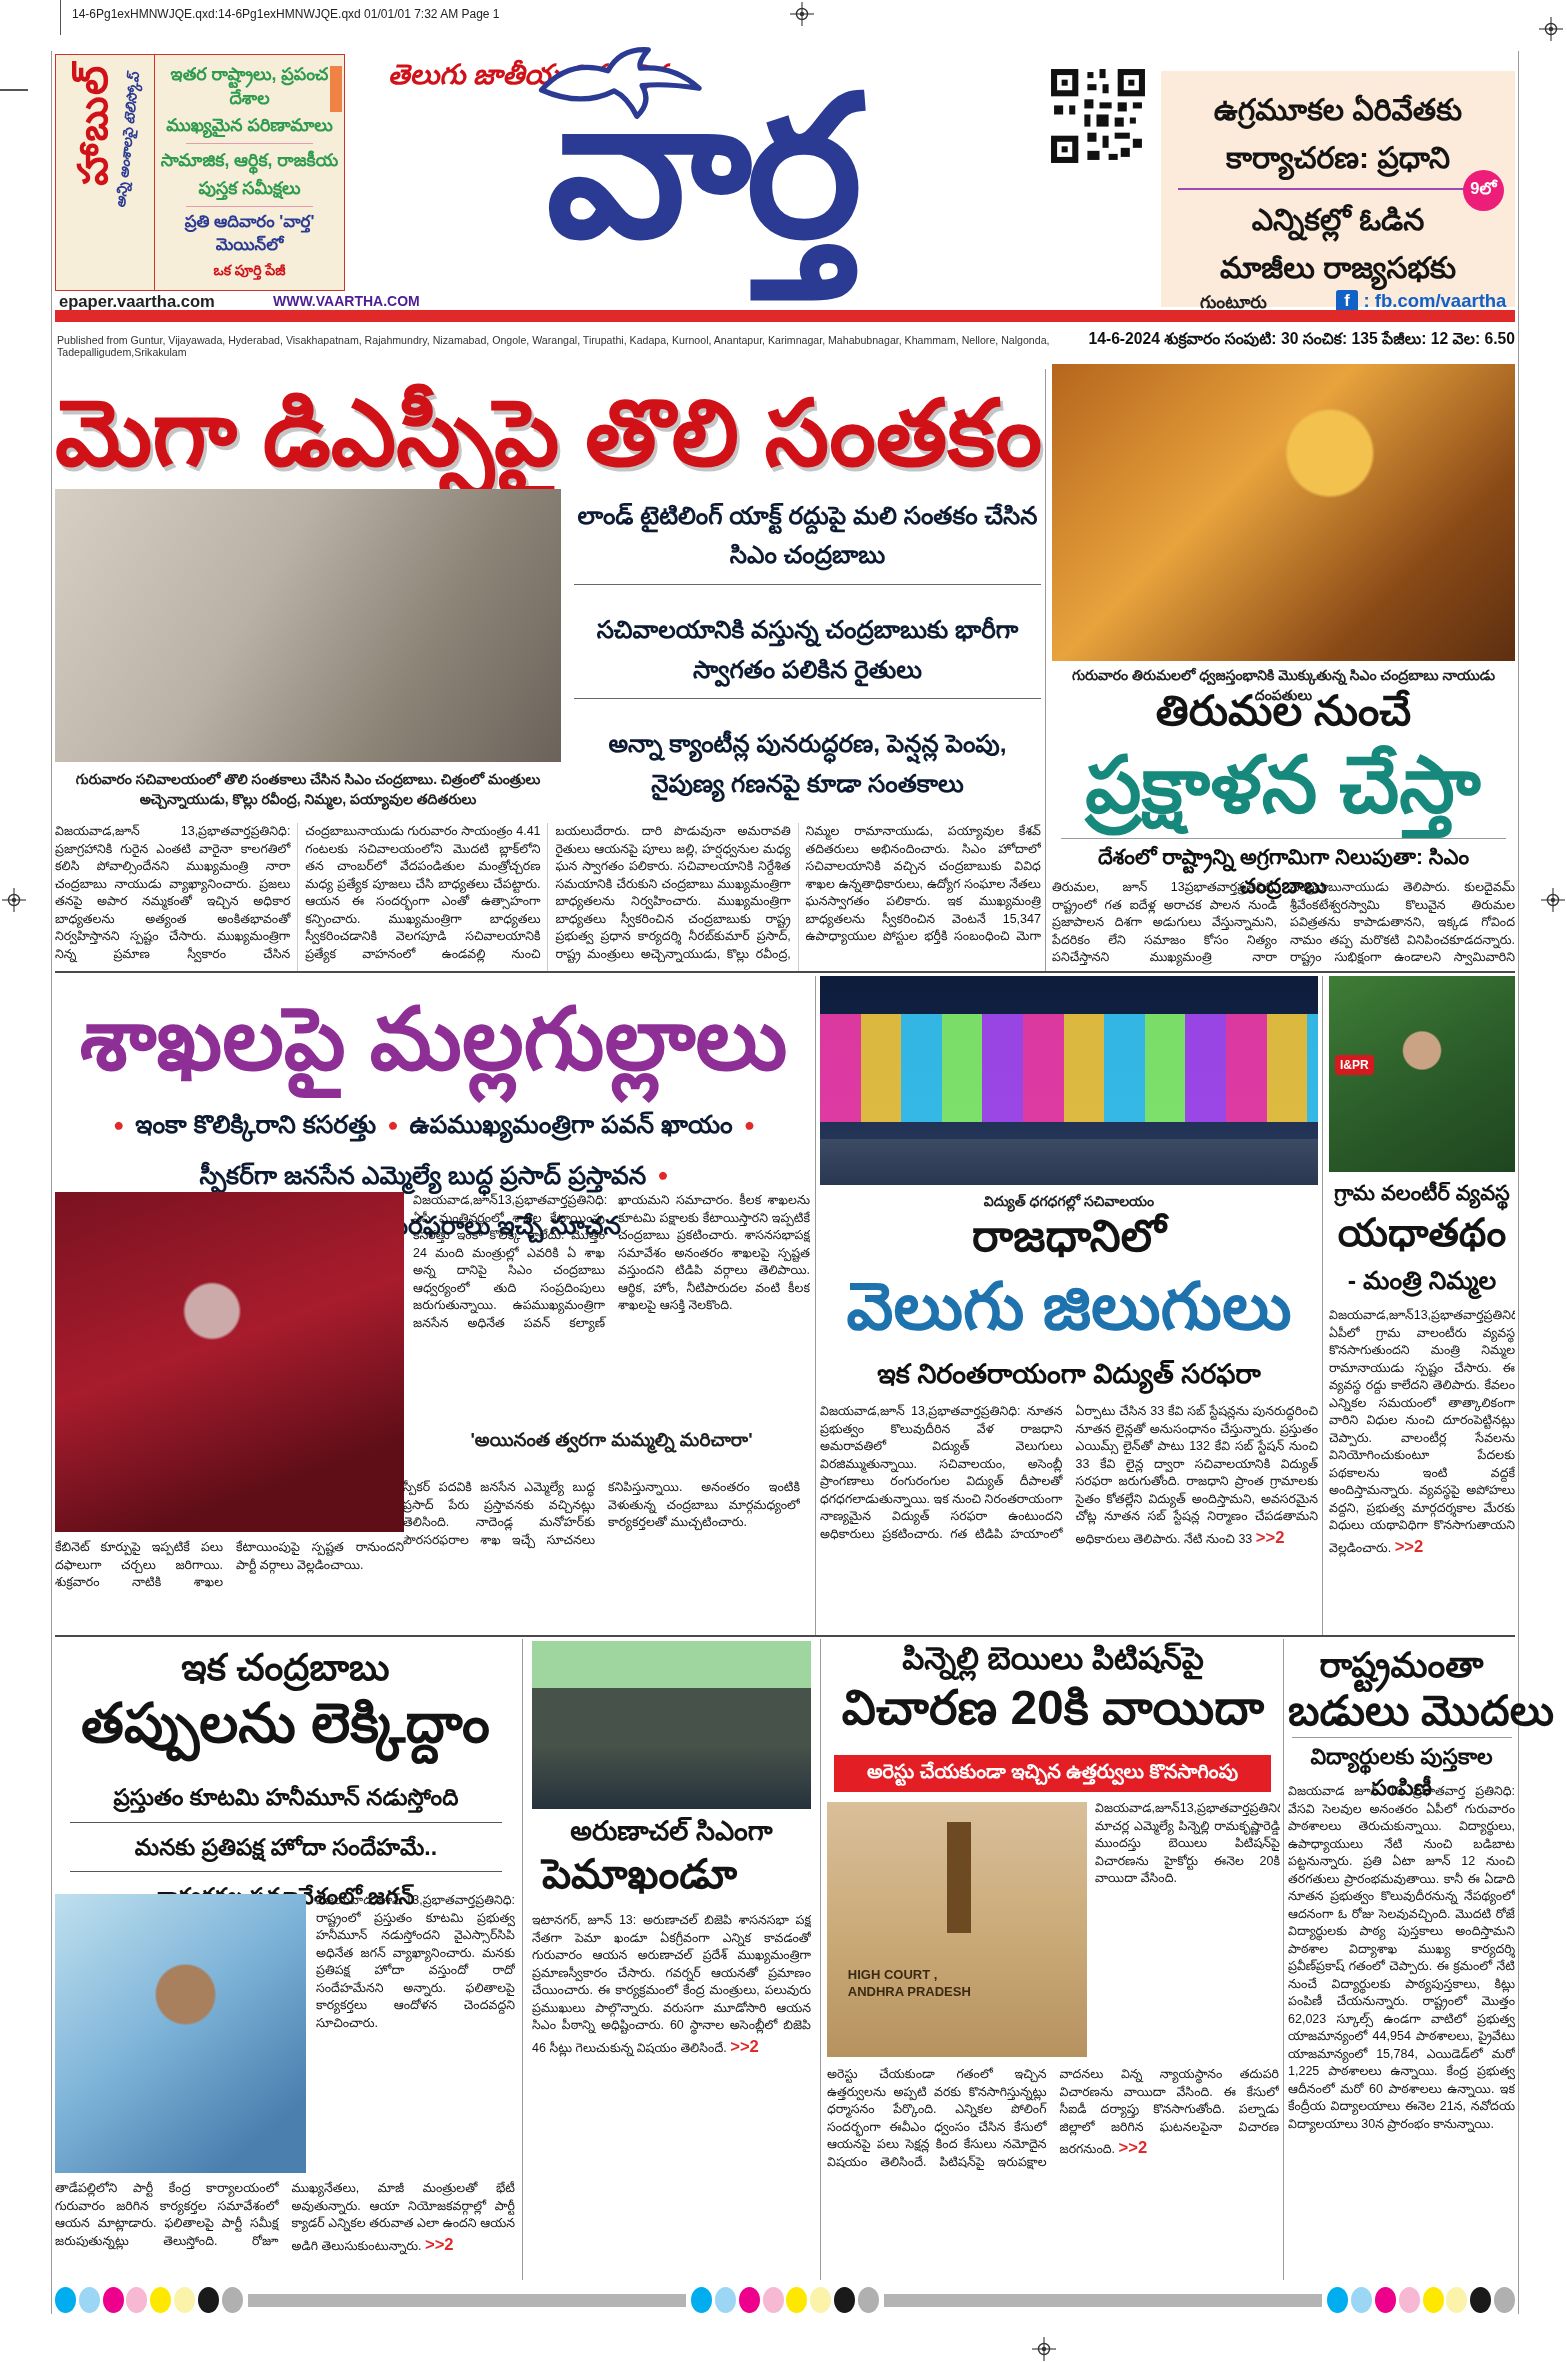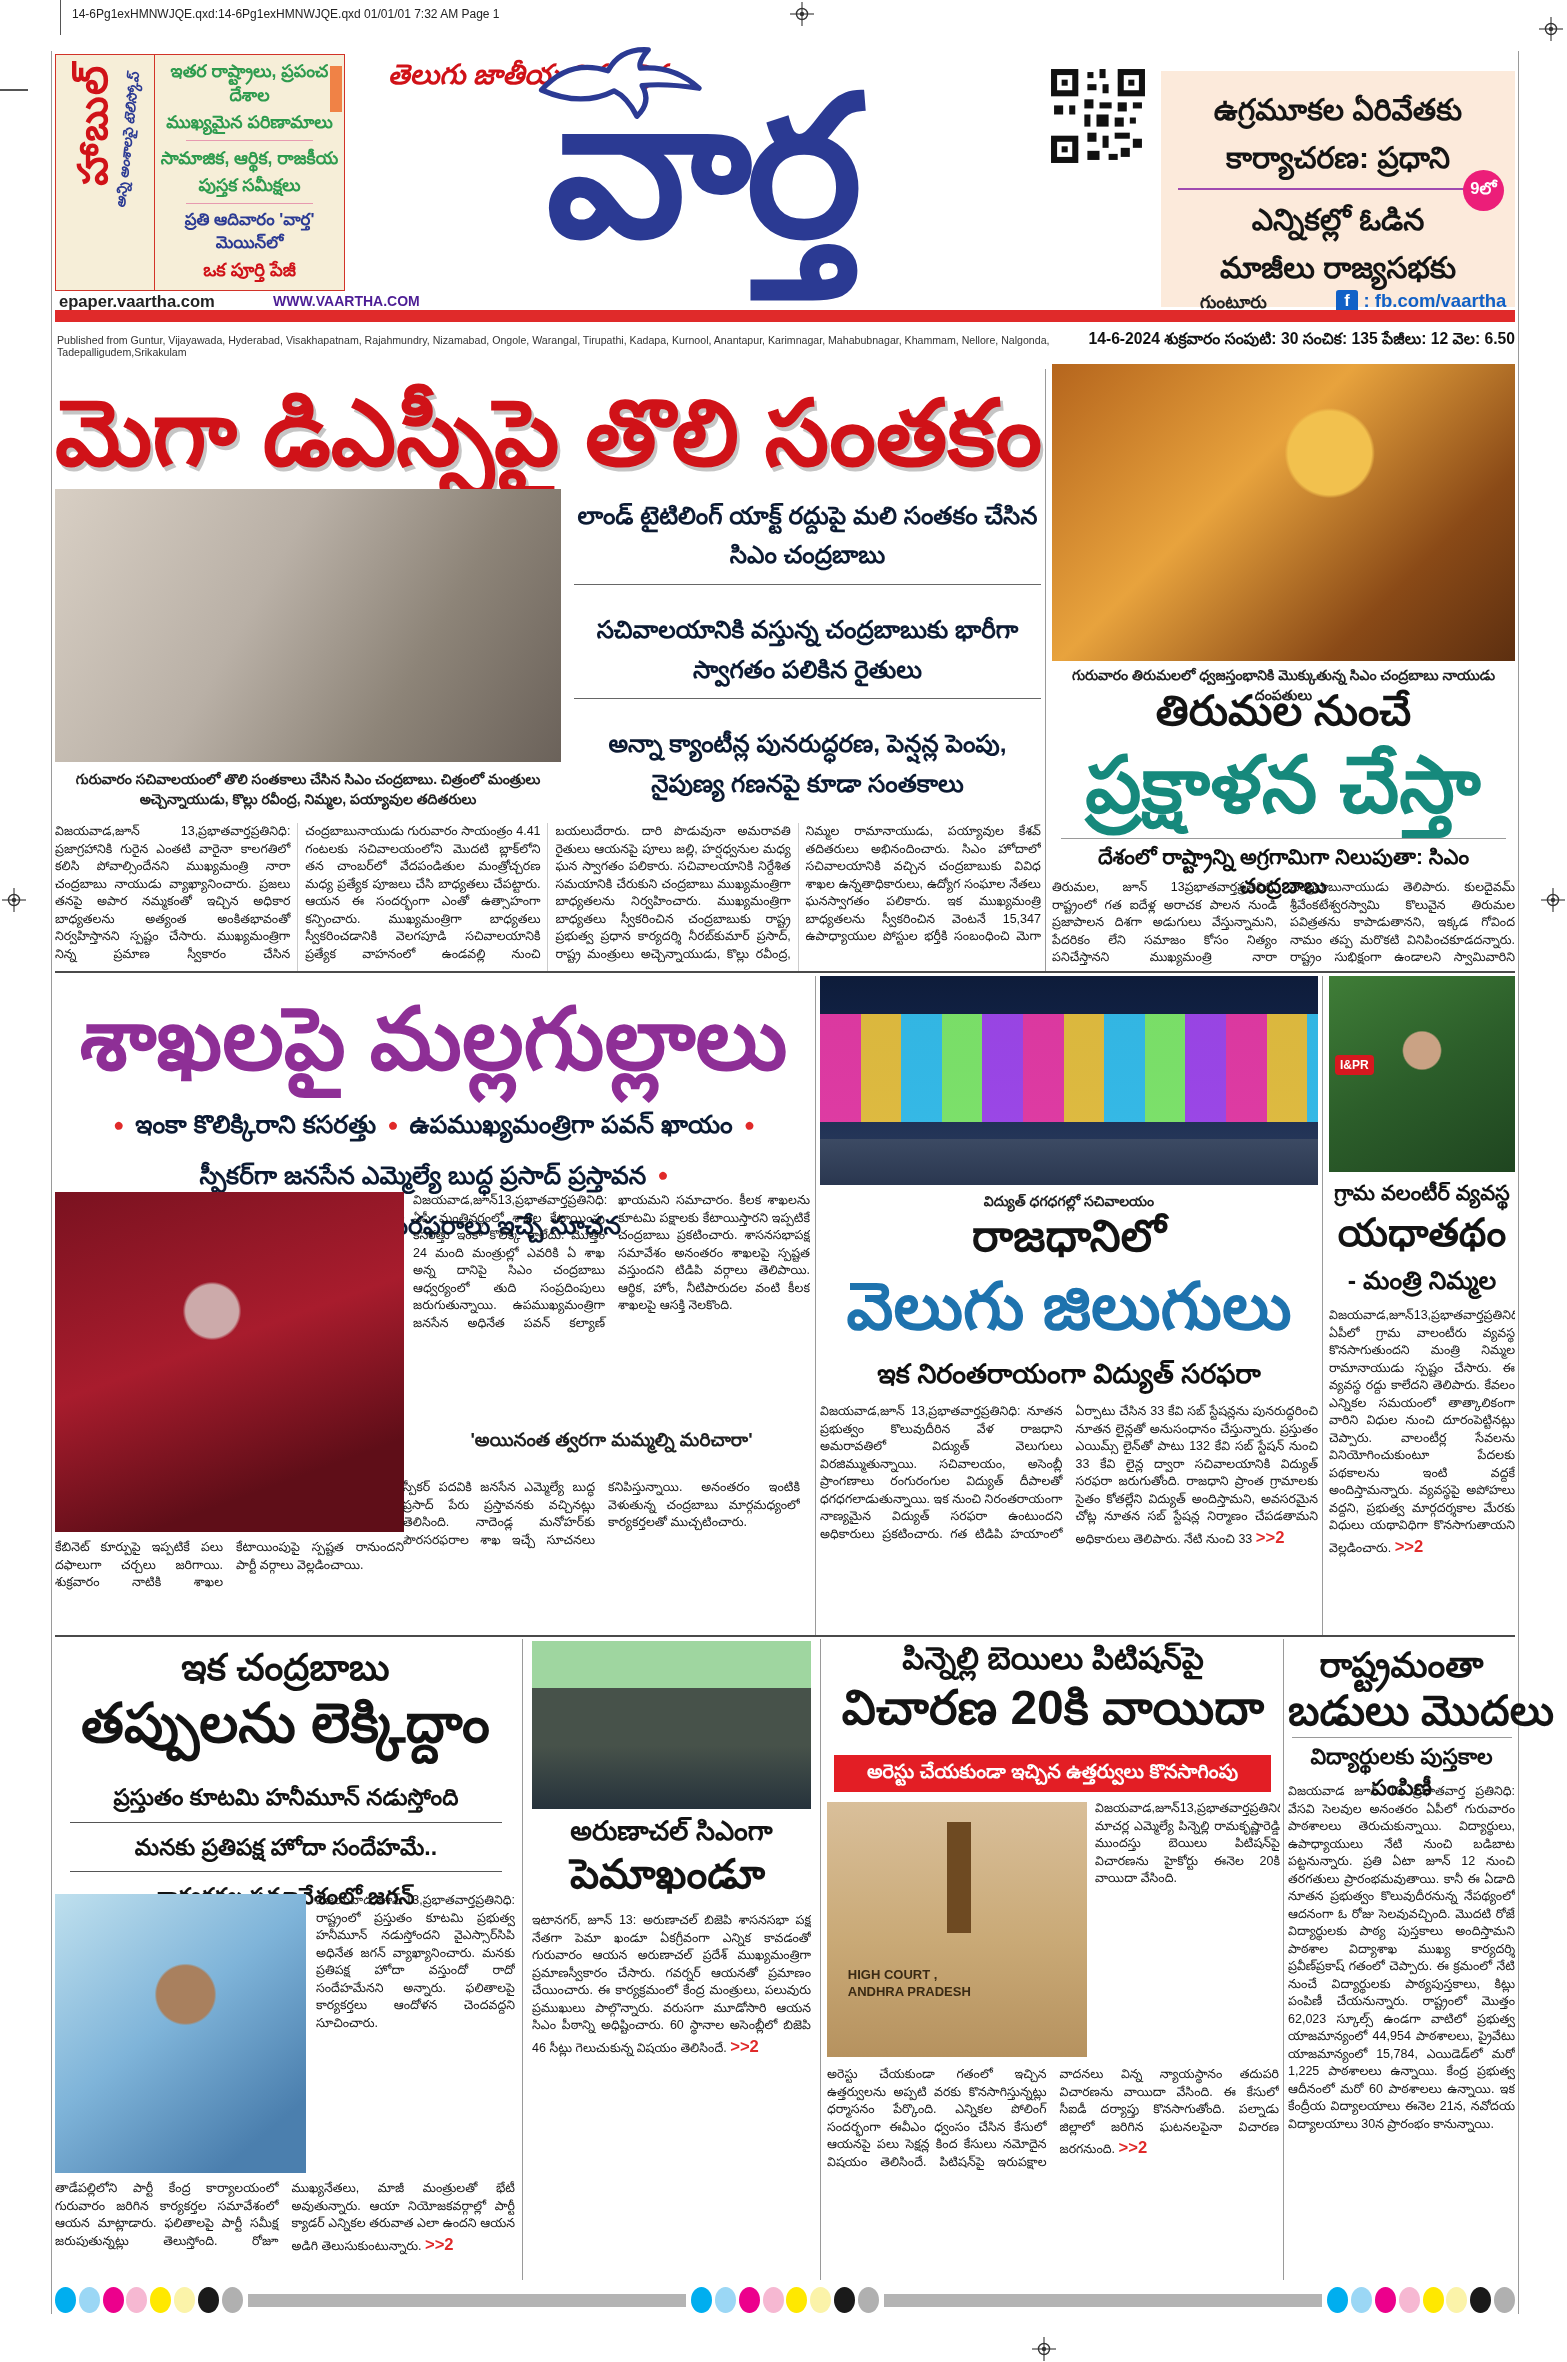--- a/index.html
+++ b/index.html
@@ -18,21 +18,21 @@
   .regmark{width:24px;height:24px;}
 
   
   .promo-box{left:55px;top:54px;width:288px;height:235px;border:1.8px solid #d23328;background:#f6eed8;display:flex;}
   .promo-left{position:relative;width:98px;border-right:0.9px solid #d23328;overflow:hidden;}
   .vert-red{position:absolute;left:9.2px;top:9.2px;writing-mode:vertical-rl;transform:rotate(180deg);font-size:41px;font-weight:bold;color:var(--headline-red,#d01218);letter-spacing:1.8px;}
   .vert-blue{position:absolute;left:61px;top:16.6px;writing-mode:vertical-rl;transform:rotate(186deg);font-size:14px;font-weight:bold;font-style:italic;color:var(--masthead-blue,#2b3a93);}
   .promo-right{flex:1;position:relative;display:flex;flex-direction:column;justify-content:center;gap:3.7px;padding:7.4px 3.7px;}
   .promo-right .g{color:var(--green,#2e9b4e);font-size:17.5px;font-weight:bold;text-align:center;line-height:1.35;}
   .promo-right .bl{color:var(--masthead-blue,#2b3a93);font-size:16.6px;font-weight:bold;text-align:center;}
-  .promo-right .r{color:var(--headline-red,#d01218);font-size:18px;font-weight:bold;text-align:center;}
+  .promo-right .r{color:var(--headline-red,#d01218);font-size:14px;font-weight:bold;text-align:center;}
   .promo-hr{width:70%;margin:1.8px auto;border-top:1.4px solid #e79ab0;}
   .orange-tab{position:absolute;right:1.8px;top:11px;width:12px;height:46px;background:#f08246;}
   .url-left{left:59px;top:292px;font-size:16.6px;color:#222;}
   .url-mid{left:273px;top:293px;font-size:14px;color:#4c1d95;}
   .tagline{left:388px;top:59px;width:480px;font-size:28px;font-weight:bold;font-style:italic;color:var(--headline-red,#d01218);}
   .logo{left:369px;top:65px;width:665px;text-align:center;font-size:196px;line-height:1.05;font-weight:bold;color:var(--masthead-blue,#2b3a93);letter-spacing:-5.5px;}
   .dove{left:531px;top:39px;width:175px;height:88px;}
   .qr{left:1048px;top:66px;width:100px;height:100px;}
   .right-box{left:1161px;top:51px;width:354px;height:236px;background:var(--peach,#fceadb);display:flex;flex-direction:column;justify-content:center;gap:5.5px;margin-top:20px;}
   .right-box .l1{font-size:30px;font-weight:bold;color:#151515;text-align:center;line-height:1.4;}
@@ -98,21 +98,21 @@
   .jag-subs{left:70px;top:1774px;width:432px;}
   .jsub{font-size:23px;font-weight:bold;color:#141414;text-align:center;padding:7.4px 0;border-bottom:1.4px solid #555;line-height:1.45;}
   .jsub:last-child{border-bottom:none;}
   .ph-jagan{left:55px;top:1894px;width:251px;height:279px;background:radial-gradient(circle at 52% 36%, #a9805e 0 13%, transparent 14%),linear-gradient(140deg,#bfe0ee,#7fb4d9 45%,#4b7fae 85%);}
   .jag-body-side{left:316px;top:1892px;width:199px;height:281px;}
   .jag-body-bottom{left:55px;top:2180px;width:460px;height:100px;column-count:2;column-gap:13px;}
 
   
   .ph-arunachal{left:532px;top:1641px;width:279px;height:168px;background:linear-gradient(180deg,#9fd6a0 0 28%,#47524a 28% 62%,#26323c 100%);}
   .aru-h1{left:532px;top:1816px;width:279px;font-size:27px;font-weight:bold;color:#141414;text-align:center;}
-  .aru-h2{left:528px;top:1851px;width:279px;font-size:41px;font-weight:bold;color:#141414;text-align:center;}
+  .aru-h2{left:500px;top:1851px;width:279px;font-size:41px;font-weight:bold;color:#141414;text-align:center;}
   .aru-body{left:532px;top:1912px;width:279px;height:365px;}
 
   
   .pin-h1{left:827px;top:1641px;width:452px;font-size:31px;font-weight:bold;color:#141414;text-align:center;}
   .pin-h2{left:827px;top:1680px;width:452px;font-size:48px;font-weight:bold;color:#141414;text-align:center;white-space:nowrap;}
   .pin-band{left:834px;top:1755px;width:437px;height:37px;background:var(--band-red,#e31e25);color:#fff;font-size:19.4px;font-weight:bold;display:flex;align-items:center;justify-content:center;}
   .ph-court{left:827px;top:1802px;width:260px;height:255px;background:linear-gradient(180deg,#d9bf9a,#c9a976 55%,#b6925f);}
   .emblem{position:absolute;left:46%;top:8%;width:24px;height:111px;background:#6e4a22;}
   .court-text{position:absolute;left:8%;bottom:22%;color:#3a2a14;font-size:13px;font-weight:bold;line-height:1.3;}
   .pin-body-side{left:1095px;top:1800px;width:185px;height:258px;}

